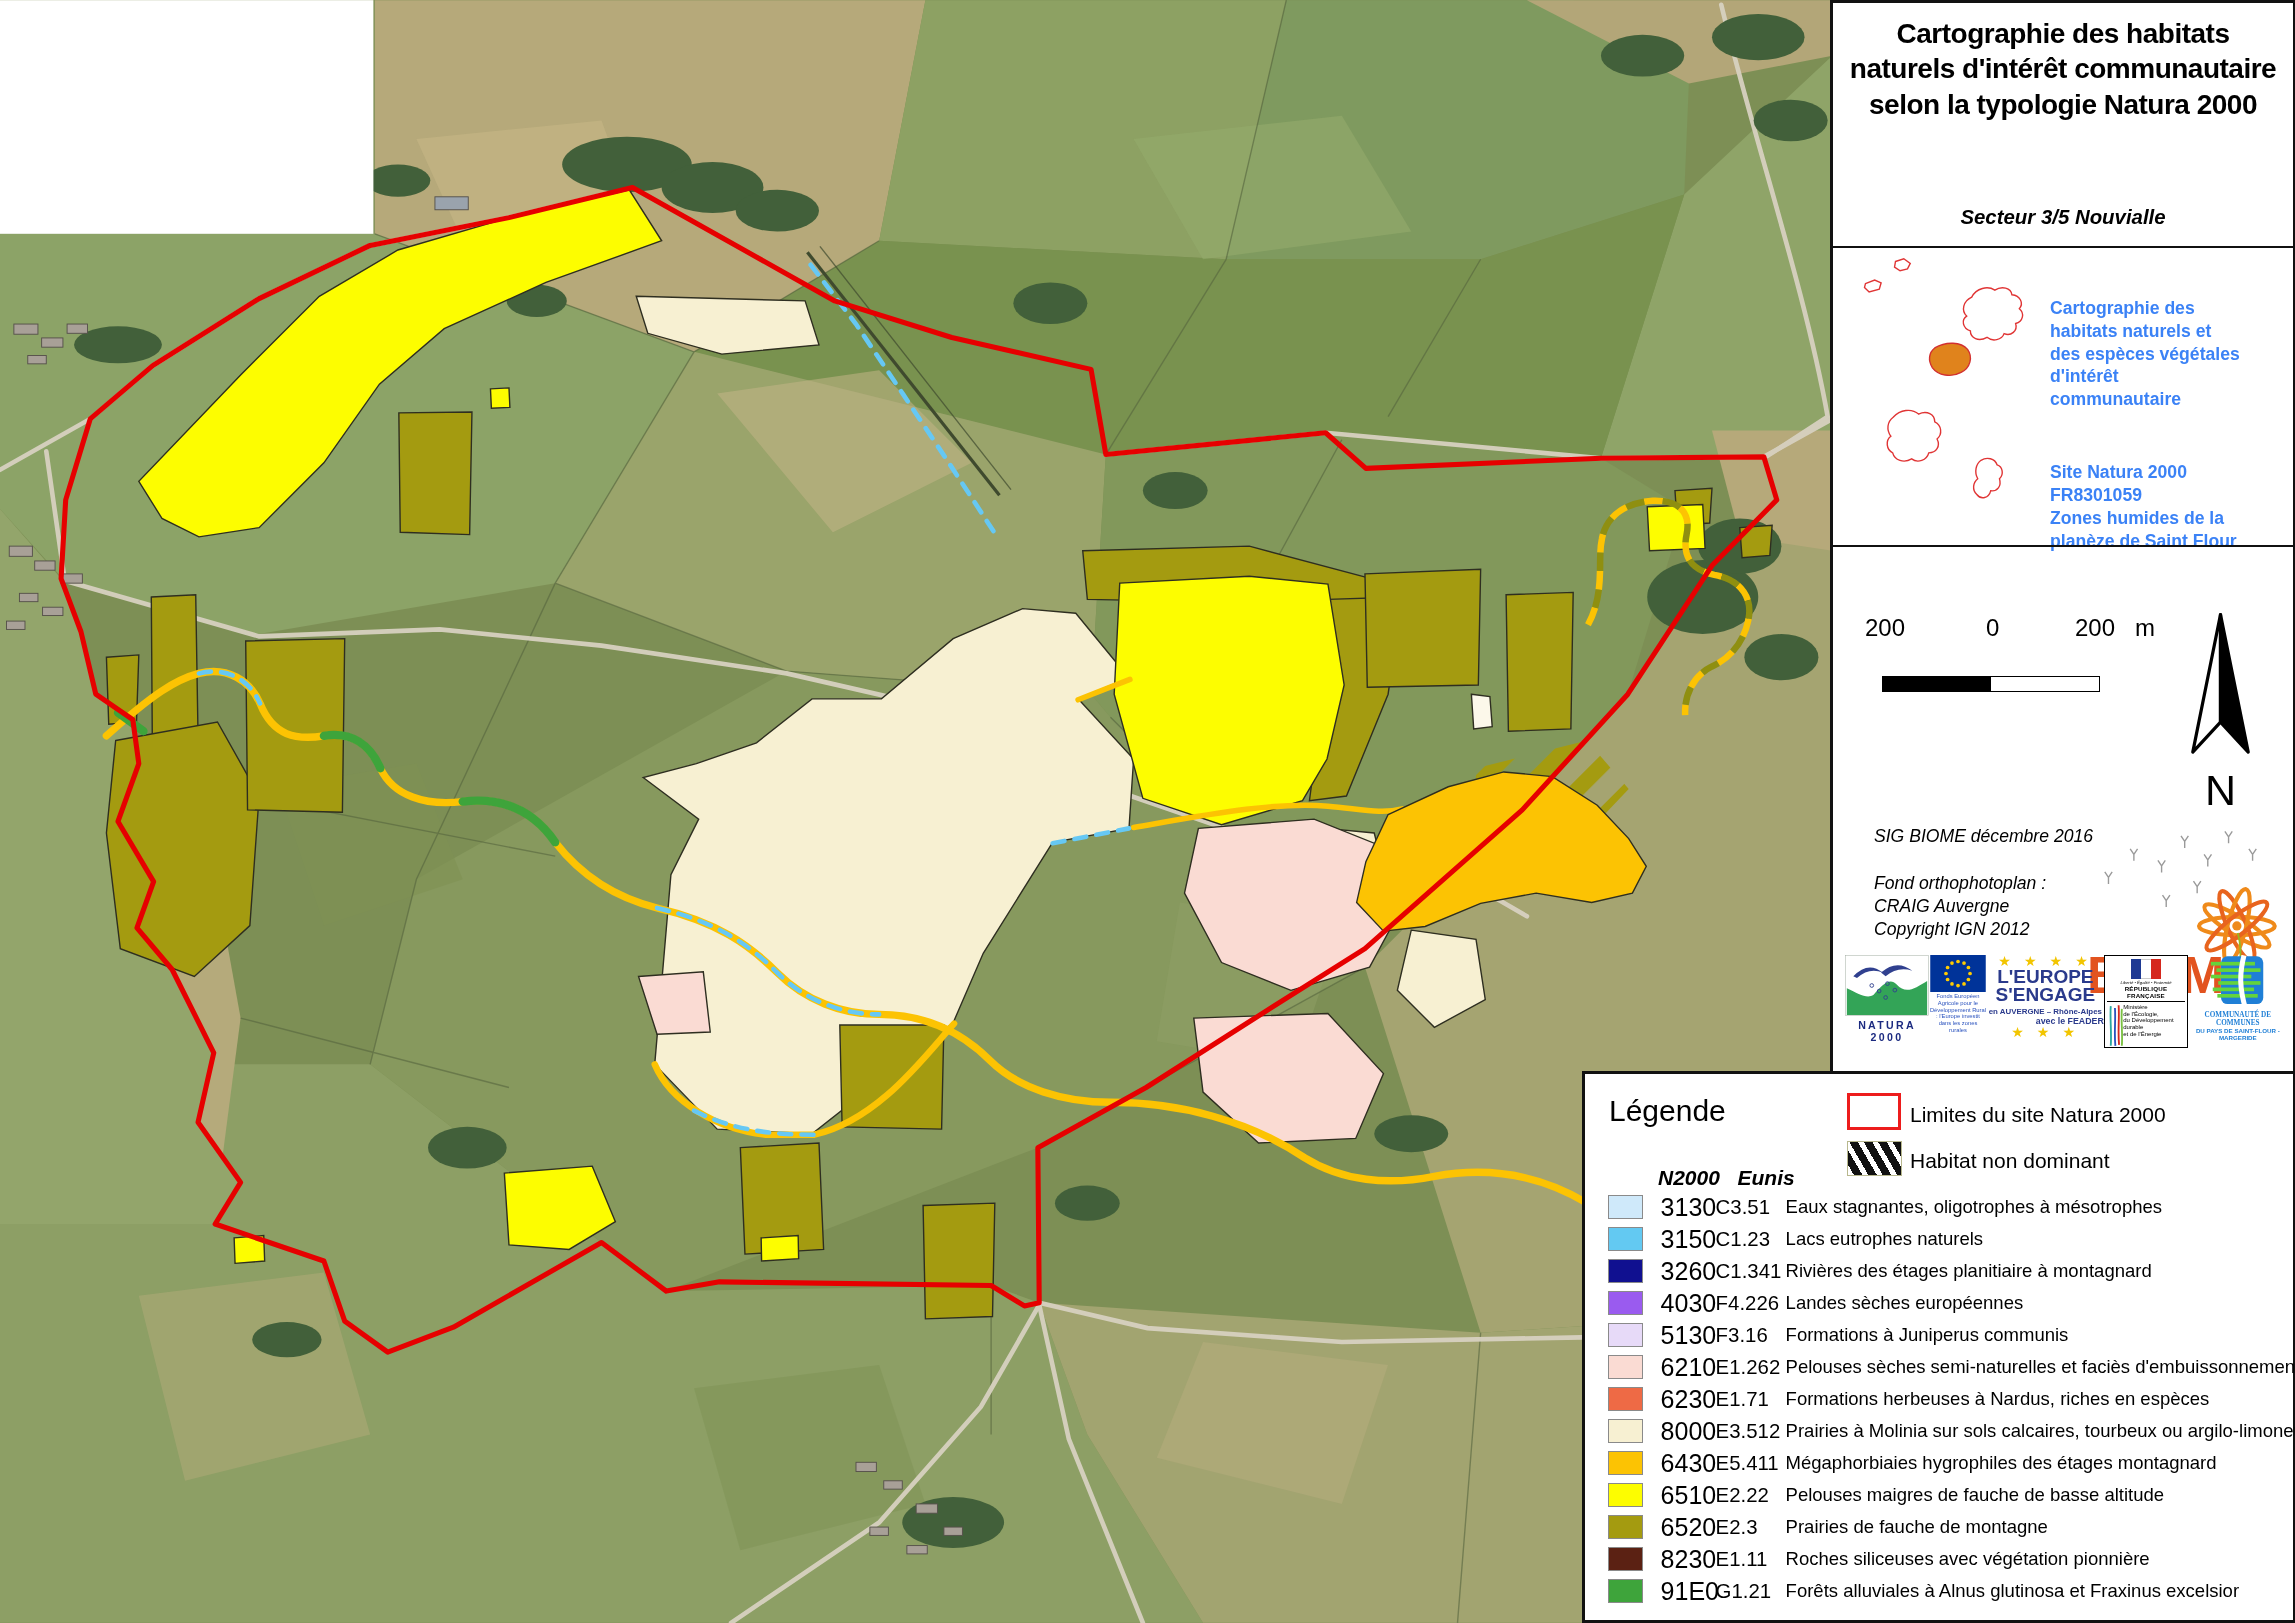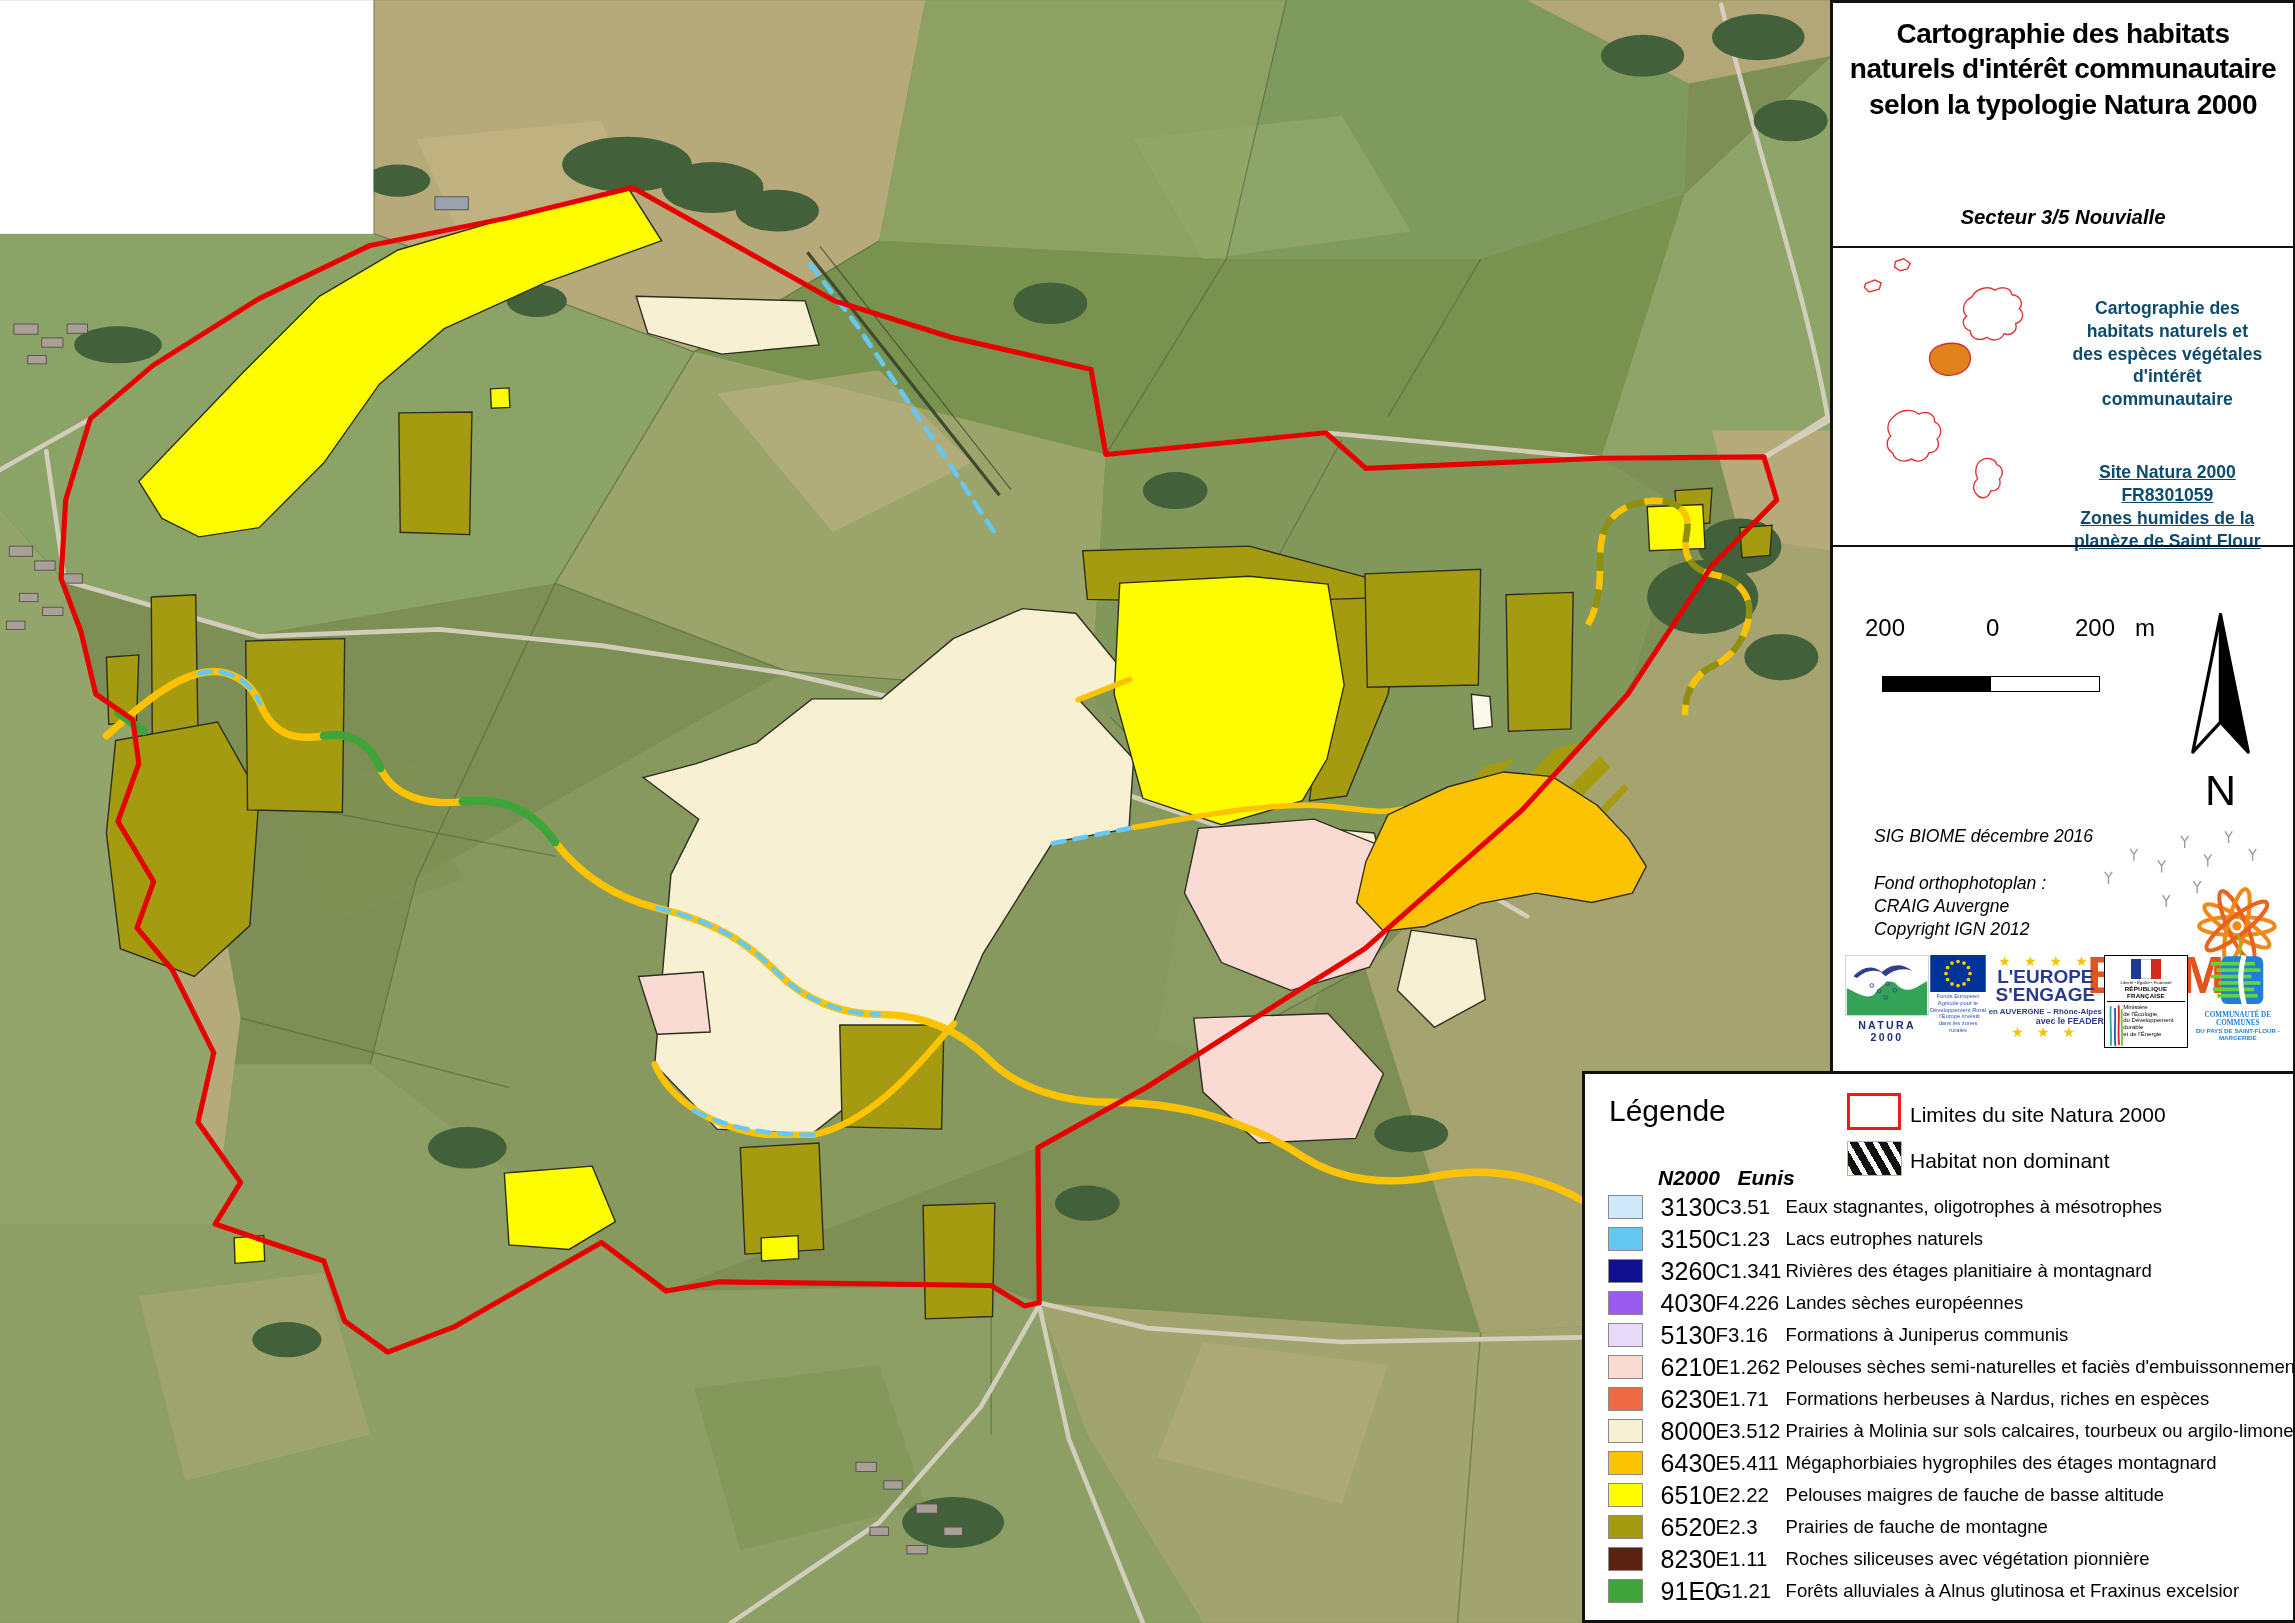--- a/index.html
+++ b/index.html
@@ -9,23 +9,23 @@
 
   
   #sidebar{position:absolute;left:1830px;top:0;width:466px;height:1076px;background:#fff;
            border:3.2px solid #111;box-sizing:border-box;}
   #main-title{position:absolute;top:13px;left:2.8px;right:2.8px;text-align:center;font-weight:bold;
               font-size:28px;line-height:1.26;letter-spacing:-0.5px;white-space:pre-line;}
   #sector{position:absolute;top:203px;left:0;right:0;text-align:center;font-weight:bold;
           font-style:italic;font-size:20.4px;}
   .hdiv{position:absolute;left:0;right:0;height:2.3px;background:#111;}
   #inset-svg{position:absolute;left:7px;top:250px;}
-  #inset-text{position:absolute;left:217px;top:271px;right:8.3px;text-align:center;color:#0c4a6e;
+  #inset-text{position:absolute;left:217px;top:271px;right:8.3px;color:#3b82f6;
               font-weight:bold;font-size:17.6px;line-height:1.3;white-space:pre-line;}
-  #site-ref{margin-top:27px;text-decoration:underline;}
+  #site-ref{margin-top:27px;}
   .scale-num{position:absolute;top:611px;font-size:24px;}
   #scalebar{position:absolute;left:49px;top:673px;width:218px;height:15.7px;border:1.9px solid #000;
             box-sizing:border-box;display:flex;}
   #scalebar .black{width:50%;height:100%;background:#000;}
   #scalebar .white{width:50%;height:100%;background:#fff;}
   #north-svg{position:absolute;left:348px;top:606px;}
   #north-n{position:absolute;left:348px;top:763px;width:79px;text-align:center;font-size:43px;}
   #credit-sig{position:absolute;left:41px;top:823px;font-size:17.6px;font-style:italic;}
   #credit-block{position:absolute;left:41px;top:869px;font-size:17.6px;font-style:italic;
                 line-height:1.3;white-space:pre-line;}

